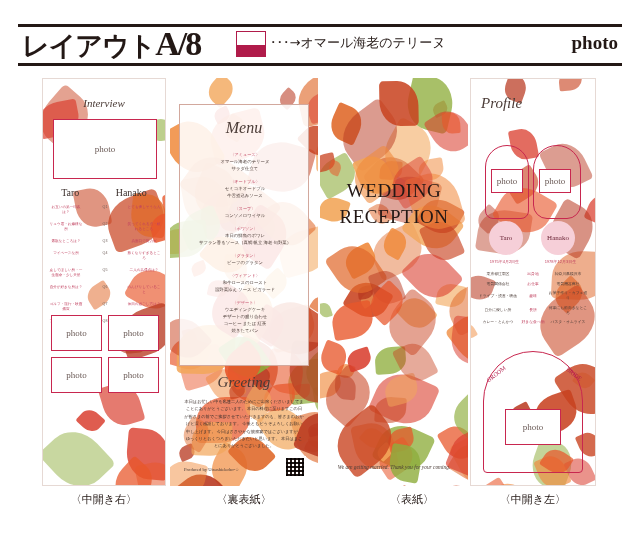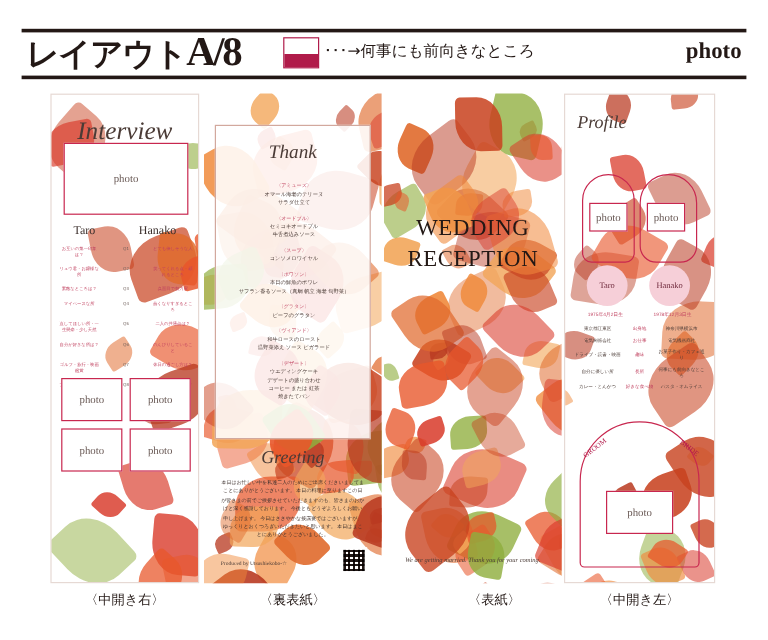--- a/index.html
+++ b/index.html
@@ -76,21 +76,21 @@
     background:#e8562a;
     border-radius:55% 10% 55% 10%;
     opacity:.85;
   }
 
   
   .p1 { border:1px solid #e6d9d4; }
   .p1-title {
     position:absolute; left:0; right:0; top:18px; text-align:center;
     font-family:"Liberation Serif", serif;
-    font-style:italic; font-size:21px; color:#4a3b36;
+    font-style:italic; font-size:11px; color:#4a3b36;
   }
   .photo-box {
     border:1px solid #c8274f; background:#ffffff;
     display:flex; align-items:center; justify-content:center;
     font-size:9px; color:#6b5b57;
     font-family:"Liberation Serif", serif;
   }
   .p1-photo {
     position:absolute; left:10px; top:40px; width:104px; height:60px;
   }
@@ -259,21 +259,21 @@
 <body>
 
 <div class="header">
   <div class="hdr-rule-top"></div>
   <div class="hdr-title">
     <span>レイアウト</span><span class="alpha">A/8</span>
   </div>
   <div class="swatch-box">
     <div class="fill"></div>
   </div>
-  <div class="hdr-note">･･･→何事にも前向きなところ</div>
+  <div class="hdr-note">･･･→オマール海老のテリーヌ</div>
   <div class="hdr-season">photo</div>
   <div class="hdr-rule-bot"></div>
 </div>
 
 <div class="panels">
 
   <div class="panel p1">
     <div class="leafbg" id="lb1">
         <div class="leaf" style="width: 43.8953px; height: 37.311px; left: 118.429px; top: 116.774px; background: rgb(232, 86, 42); transform: rotate(82deg); opacity: 0.79;"></div>
         <div class="leaf" style="width: 22.9622px; height: 19.5179px; left: 36.4976px; top: 331.823px; background: rgb(217, 59, 43); transform: rotate(222deg); opacity: 0.83;"></div>
@@ -421,21 +421,21 @@
         <div class="leaf" style="width: 42.8028px; height: 36.3824px; left: -6.36677px; top: 143.312px; background: rgb(143, 174, 62); transform: rotate(356deg); opacity: 0.69;"></div>
         <div class="leaf" style="width: 43.734px; height: 37.1739px; left: 38.7746px; top: 214.062px; background: rgb(217, 59, 43); transform: rotate(121deg); opacity: 0.78;"></div>
         <div class="leaf" style="width: 34.0169px; height: 28.9144px; left: 82.3604px; top: 233.293px; background: rgb(217, 59, 43); transform: rotate(123deg); opacity: 0.66;"></div>
         <div class="leaf" style="width: 28.9851px; height: 24.6373px; left: 12.3906px; top: 343.672px; background: rgb(224, 106, 44); transform: rotate(121deg); opacity: 0.48;"></div>
         <div class="leaf" style="width: 43.9718px; height: 37.376px; left: 52.8653px; top: 259.867px; background: rgb(143, 174, 62); transform: rotate(236deg); opacity: 0.86;"></div>
         <div class="leaf" style="width: 48.3103px; height: 41.0638px; left: 91.7845px; top: 124.543px; background: rgb(224, 106, 44); transform: rotate(228deg); opacity: 0.58;"></div>
         <div class="leaf" style="width: 57.334px; height: 48.7339px; left: 17.148px; top: 80.3666px; background: rgb(224, 106, 44); transform: rotate(216deg); opacity: 0.69;"></div>
         <div class="leaf" style="width: 40.3763px; height: 34.3198px; left: 52.9561px; top: 270.005px; background: rgb(232, 86, 42); transform: rotate(322deg); opacity: 0.9;"></div>
       </div>
     <div class="p2-menu-frame">
-      <div class="p2-menu-title">Thank</div>
+      <div class="p2-menu-title">Menu</div>
       <div class="menu-list" id="menuList">
           <div class="menu-head">〈アミューズ〉</div>
           <div class="menu-item">オマール海老のテリーヌ</div>
           <div class="menu-item">サラダ仕立て</div>
           <div class="menu-head">〈オードブル〉</div>
           <div class="menu-item">セミコキオードブル</div>
           <div class="menu-item">牛舌煮込みソース</div>
           <div class="menu-head">〈スープ〉</div>
           <div class="menu-item">コンソメロワイヤル</div>
           <div class="menu-head">〈ポワソン〉</div>

